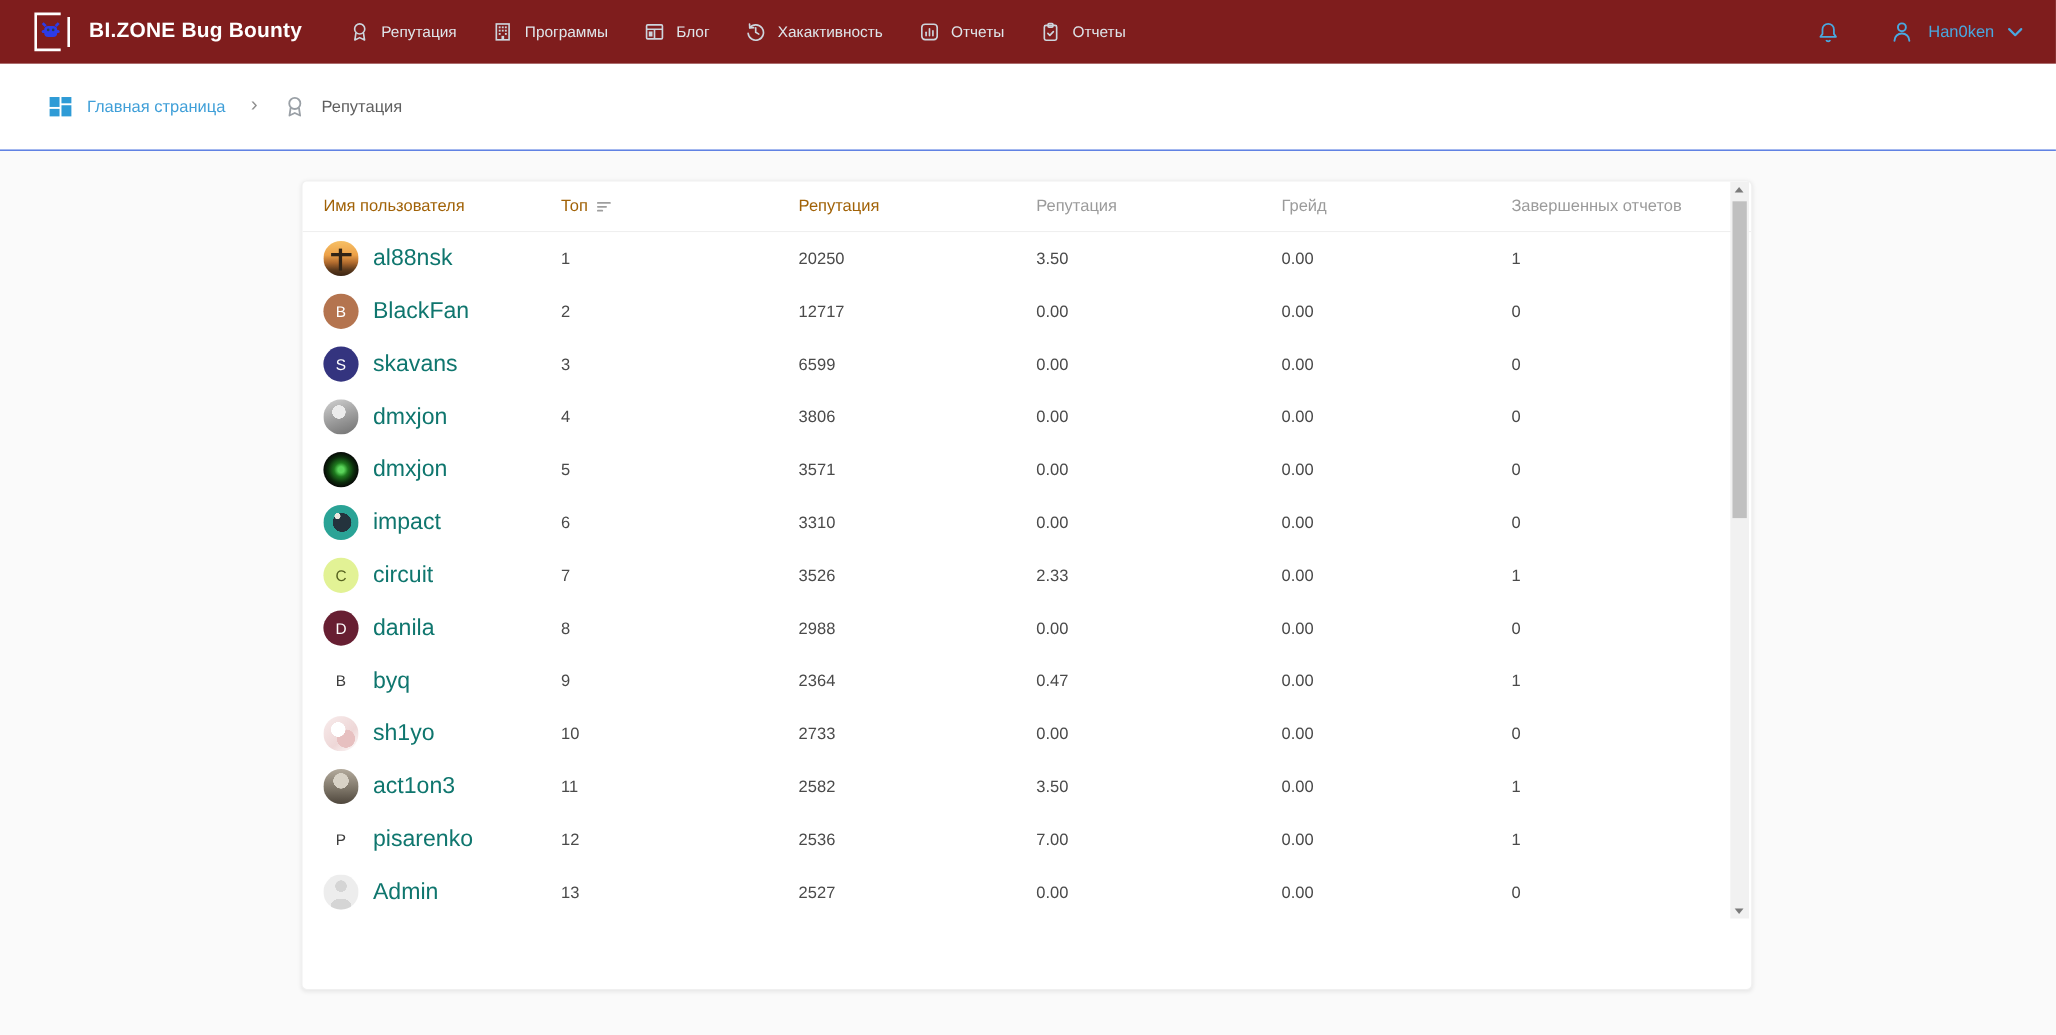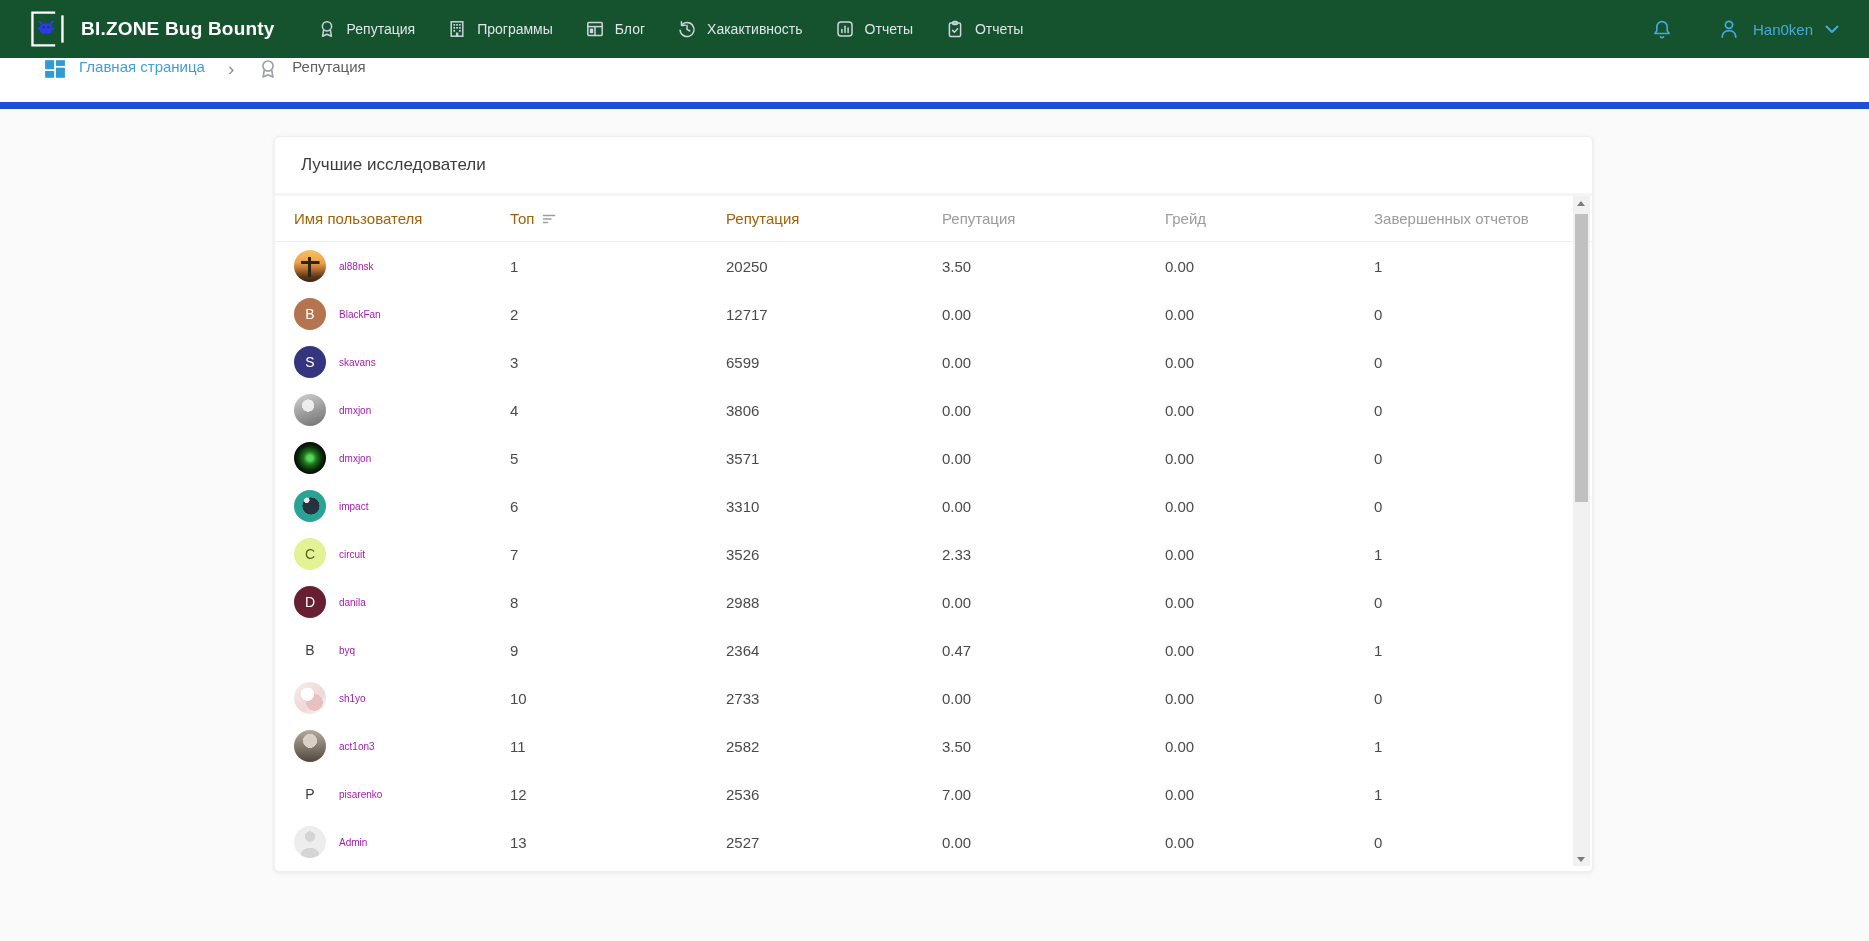--- a/index.html
+++ b/index.html
@@ -1,34 +1,34 @@
 <!DOCTYPE html>
 <html><head>
 <meta charset="utf-8">
 <style>
   * { margin:0; padding:0; box-sizing:border-box; }
   html,body { width:1869px; height:941px; overflow:hidden;
     font-family:"Liberation Sans", sans-serif; background:#fafafa; }
 
   
-  .navbar { height:58px; background:#14532d; display:flex; align-items:center;
+  .navbar { height:58px; background:#7f1d1d; display:flex; align-items:center;
     padding:0 30px 0 27px; }
   .logo { display:flex; align-items:center; gap:14px; }
   .brand { color:#ffffff; font-size:19px; font-weight:bold; letter-spacing:.2px; white-space:nowrap; }
   .nav-items { display:flex; align-items:center; margin-left:42px; gap:32px; }
   .nav-item { display:flex; align-items:center; gap:10px; cursor:pointer; }
   .nav-ic { display:flex; align-items:center; }
   .nav-label { color:#dfe5ea; font-size:14px; }
   .nav-right { margin-left:auto; display:flex; align-items:center; gap:44px; }
   .user-menu { display:flex; align-items:center; gap:12px; cursor:pointer; }
   .user-name { color:#49a8e0; font-size:15px; }
 
   
-  .breadcrumb { height:51px; background:#ffffff; border-bottom:7px solid #1d4ed8;
-    display:flex; align-items:flex-start; padding-left:44px; gap:13px; }
+  .breadcrumb { height:79px; background:#ffffff; border-bottom:1px solid #1d4ed8;
+    display:flex; align-items:center; padding-left:44px; gap:13px; }
   .bc-link { color:#3f9fd8; font-size:15px; cursor:pointer; }
   .bc-sep { color:#8f8f8f; font-size:19px; padding:0 10px 3px 10px; }
   .bc-current { color:#5f5f5f; font-size:15px; }
 
   
   .card { width:1319px; height:736px; margin:27px 0 0 274px; background:#ffffff;
     border:1px solid #f0f0f0; border-radius:5px; box-shadow:0 1px 4px rgba(0,0,0,.08);
     overflow:hidden; }
   .card-header { height:59px; border-bottom:3px solid #f5f5f5; display:flex;
     align-items:center; padding-left:26px; }
@@ -37,21 +37,21 @@
   .table-wrap { position:relative; height:672px; }
   .grid-row { display:grid; grid-template-columns:216px 216px 216px 223px 209px 1fr;
     padding-left:19px; align-items:center; }
   .thead { height:46px; border-bottom:1px solid #efefef; padding-right:40px; }
   .th { font-size:15px; color:#a16207; display:flex; align-items:center; gap:7px; }
   .th.muted { color:#9b9b9b; }
   .row { height:48px; }
   .namecell { display:flex; align-items:center; gap:13px; }
   .av { width:32px; height:32px; border-radius:50%; flex:0 0 32px; display:flex;
     align-items:center; justify-content:center; font-size:14px; font-weight:500; overflow:hidden; }
-  .uname { color:#a21caf; font-size:10px; cursor:pointer; }
+  .uname { color:#0f766e; font-size:21px; cursor:pointer; }
   .cell { font-size:15px; color:#4a4a4a; }
 
   
   .av-photo-sunset-cross { background:
     linear-gradient(#2f2317,#2f2317) 50% 38%/58% 10% no-repeat,
     linear-gradient(#2f2317,#2f2317) 50% 58%/10% 64% no-repeat,
     linear-gradient(180deg,#f6c066 0%,#eda148 40%,#b06a2e 62%,#5d3a1c 82%,#3a2413 100%); }
   .av-photo-gray { background:
     radial-gradient(circle at 44% 36%, #ececec 0 22%, rgba(0,0,0,0) 23%),
     linear-gradient(160deg,#d2d2d2 0%,#9a9a9a 55%,#6f6f6f 100%); }
@@ -220,23 +220,20 @@
   <span class="nav-ic">
       <svg width="22" height="22" viewBox="0 0 20 20" fill="none" stroke="#9aa0a6" stroke-width="1.5" stroke-linejoin="round">
         <circle cx="10" cy="7.3" r="4.6"></circle>
         <path d="M6.6 10.8 L5.6 17.3 L10 15.2 L14.4 17.3 L13.4 10.8"></path>
       </svg>
     </span>
   <span class="bc-current">Репутация</span>
 </div>
 
 <section class="card">
-  <div class="card-header">
-    <span class="card-title">Лучшие исследователи</span>
-  </div>
   <div class="table-wrap">
     <div class="grid-row thead">
         <div class="th">
     <span class="th-label">Имя пользователя</span>
   </div>
         <div class="th">
     <span class="th-label">Топ</span>
   <svg width="16" height="14" viewBox="0 0 16 14" fill="none" stroke="#9e9e9e" stroke-width="1.6" stroke-linecap="round">
             <path d="M2.5 3.5 H13.5"></path>
             <path d="M2.5 7 H10"></path>

